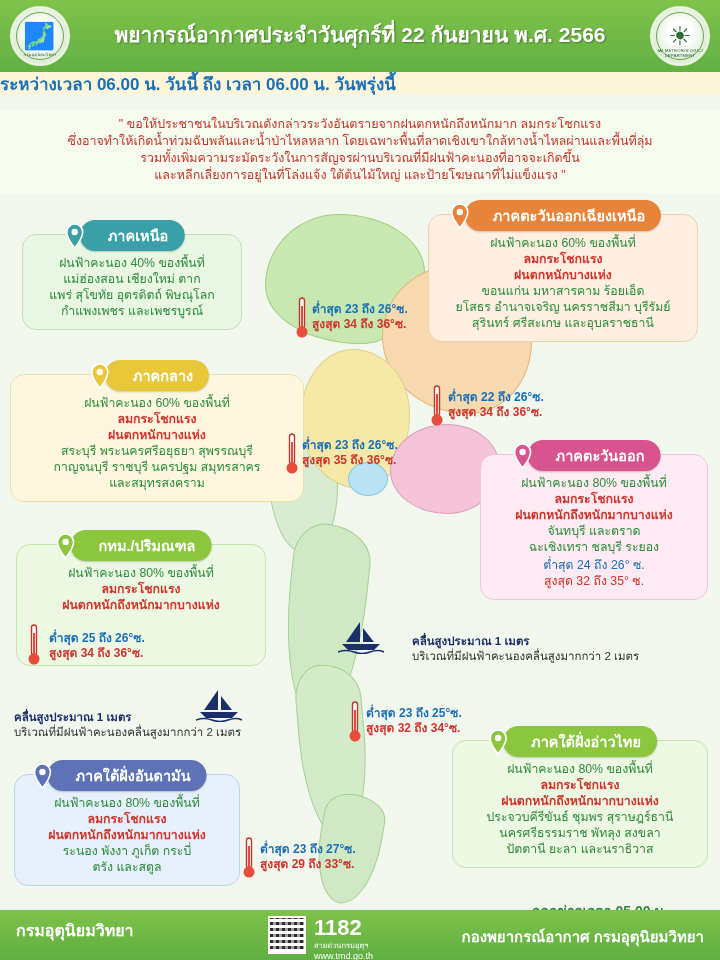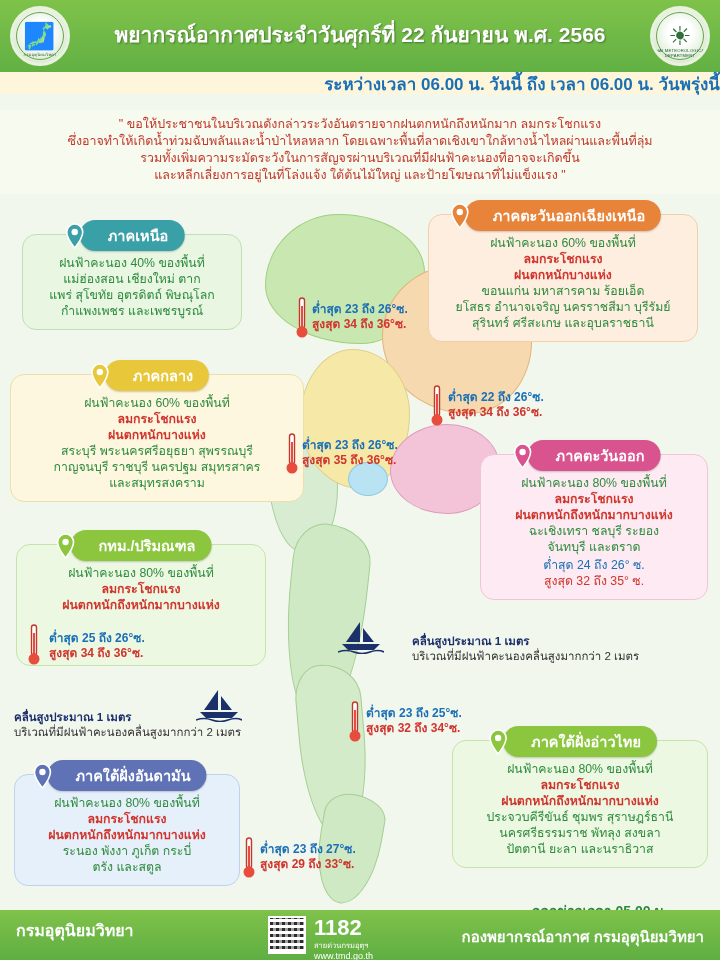--- a/index.html
+++ b/index.html
@@ -30,21 +30,21 @@
      display:flex; align-items:center; justify-content:center; }
   .logo-glyph { font-size:26px; color:#2f6f3a; }
   .logo-ring { position:absolute; left:3px; top:3px; right:3px; bottom:3px;
      border:1px solid #6aa24f; border-radius:50%; }
   .logo-cap { position:absolute; left:0; bottom:5px; width:100%; text-align:center;
      font-size:4.2px; color:#1f5b2b; letter-spacing:.2px; }
 
   
   #subheader {
     position:absolute; left:0; top:72px; width:720px; height:22px;
-    background:#fdf6da; display:flex; align-items:center; justify-content:flex-end;
+    background:#fdf6da; display:flex; align-items:center; justify-content:flex-start;
   }
   #subheader-text { color:#1b6fb5; font-size:17px; font-weight:bold; }
 
   
   #warning {
     position:absolute; left:0; top:110px; width:720px; height:84px;
     background:#f7fbef; padding:6px 24px 0 24px; text-align:center;
   }
   #warning p { margin:0 0 1px 0; color:#c0392b; font-size:12.5px; line-height:16px; }
 
@@ -297,22 +297,22 @@
             <path d="M11 1C6.6 1 3 4.6 3 9c0 6 8 16 8 16s8-10 8-16c0-4.4-3.6-8-8-8z" fill="#d9538e" stroke="#ffffff" stroke-width="1.6"></path>
             <circle cx="11" cy="9" r="3.2" fill="#ffffff"></circle>
           </svg>
       </span>
       <span>ภาคตะวันออก</span>
     </div>
     <div class="card-body">
       <div class="line-green">ฝนฟ้าคะนอง 80% ของพื้นที่</div>
       <div class="line-red">ลมกระโชกแรง</div>
       <div class="line-red">ฝนตกหนักถึงหนักมากบางแห่ง</div>
+      <div class="line-green">จันทบุรี และตราด</div>
       <div class="line-green">ฉะเชิงเทรา ชลบุรี ระยอง</div>
-      <div class="line-green">จันทบุรี และตราด</div>
       <div class="temp-min" style="margin-top:2px;">ต่ำสุด 24 ถึง 26° ซ.</div>
       <div class="temp-max">สูงสุด 32 ถึง 35° ซ.</div>
     </div>
   </div>
 
   <div class="card" id="card-bkk" style="left:16px; top:350px; width:250px; background:#edf8e3; border:1px solid #c6e3ab;">
     <div class="card-title" style="background:#8cc63f;">
       <span class="pin">
         <svg width="22" height="26" viewBox="0 0 22 26">
             <path d="M11 1C6.6 1 3 4.6 3 9c0 6 8 16 8 16s8-10 8-16c0-4.4-3.6-8-8-8z" fill="#8cc63f" stroke="#ffffff" stroke-width="1.6"></path>

